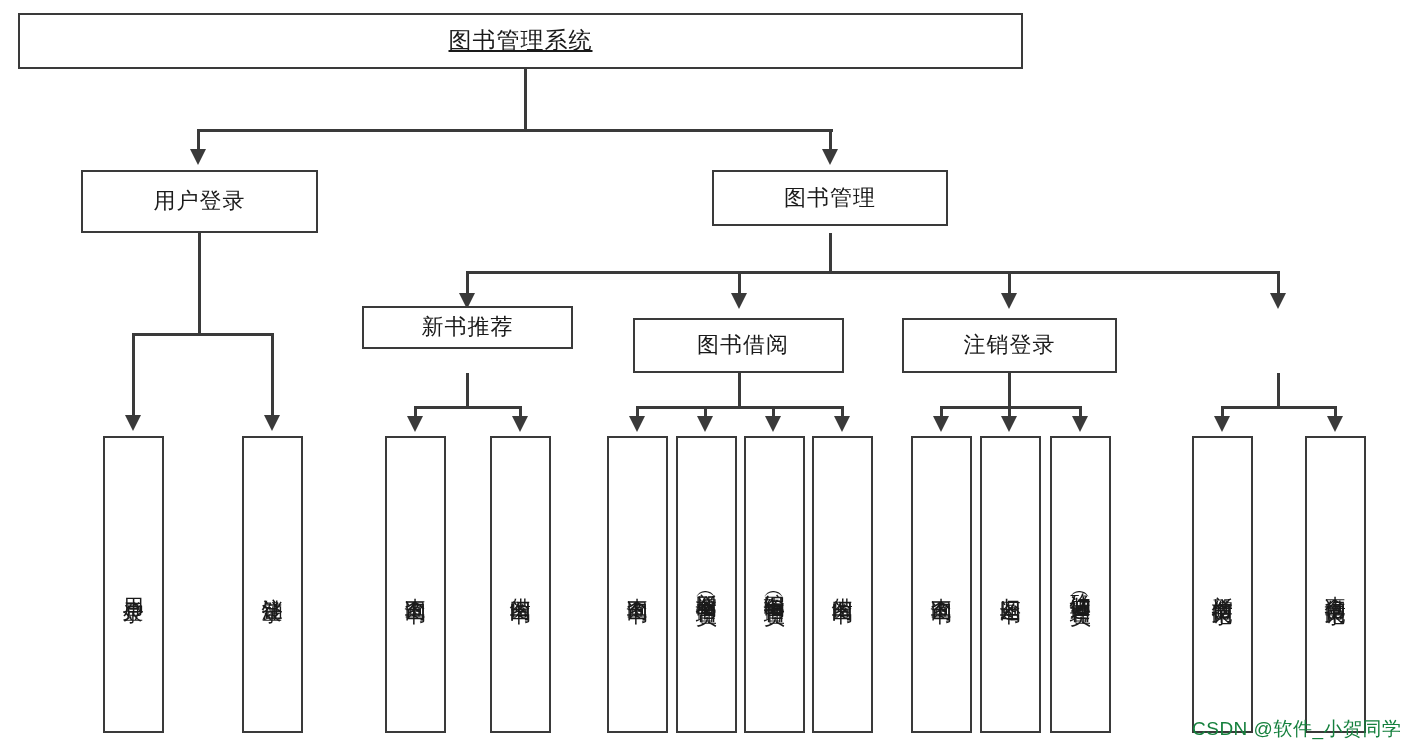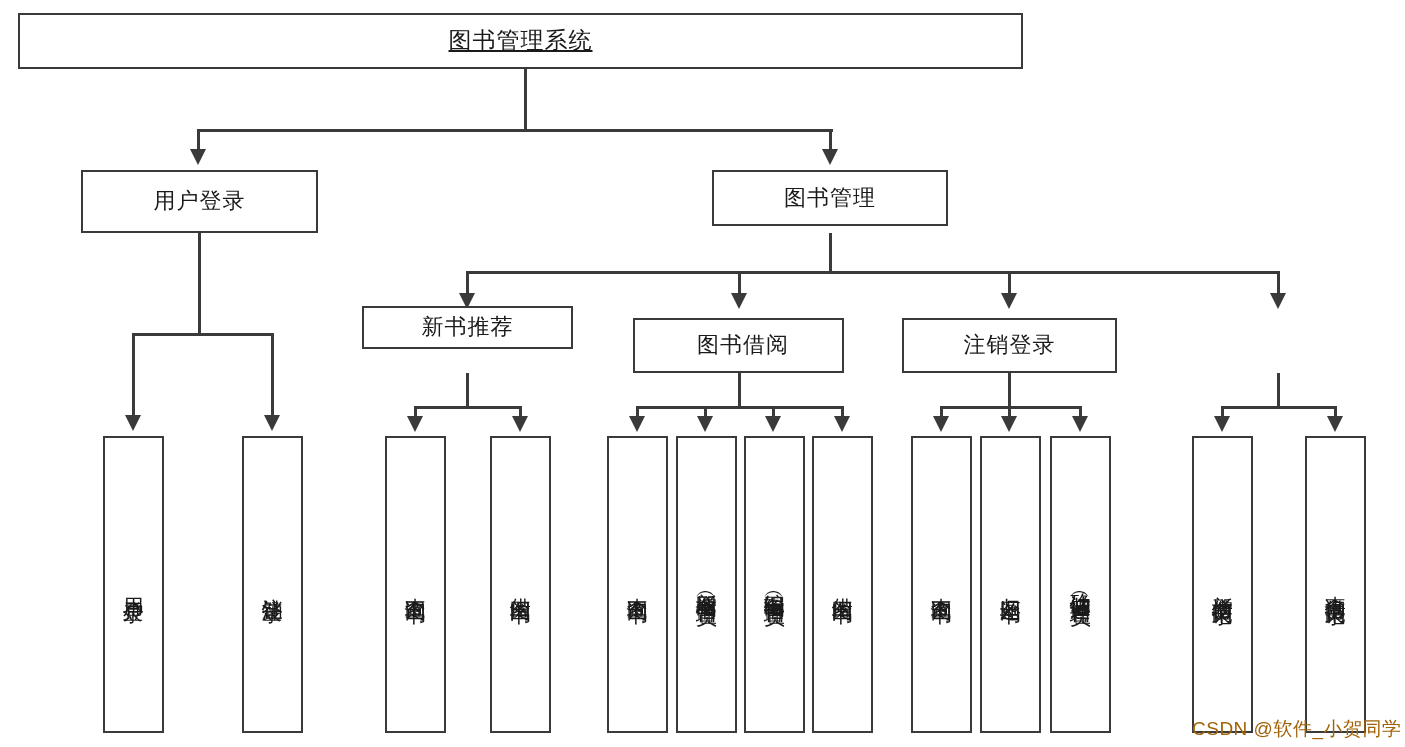--- a/index.html
+++ b/index.html
@@ -55,21 +55,21 @@
     position:absolute;
     width:0;height:0;
     border-left:8px solid transparent;
     border-right:8px solid transparent;
     border-top:16px solid #3a3a3a;
   }
   
   #watermark{
     position:absolute;
     font-size:19px;
-    color:#a16207;
+    color:#15803d;
     letter-spacing:0.5px;
     white-space:nowrap;
     user-select:none;
   }
 </style>
 </head>
 <body>
 
 <div id="canvas">
 

